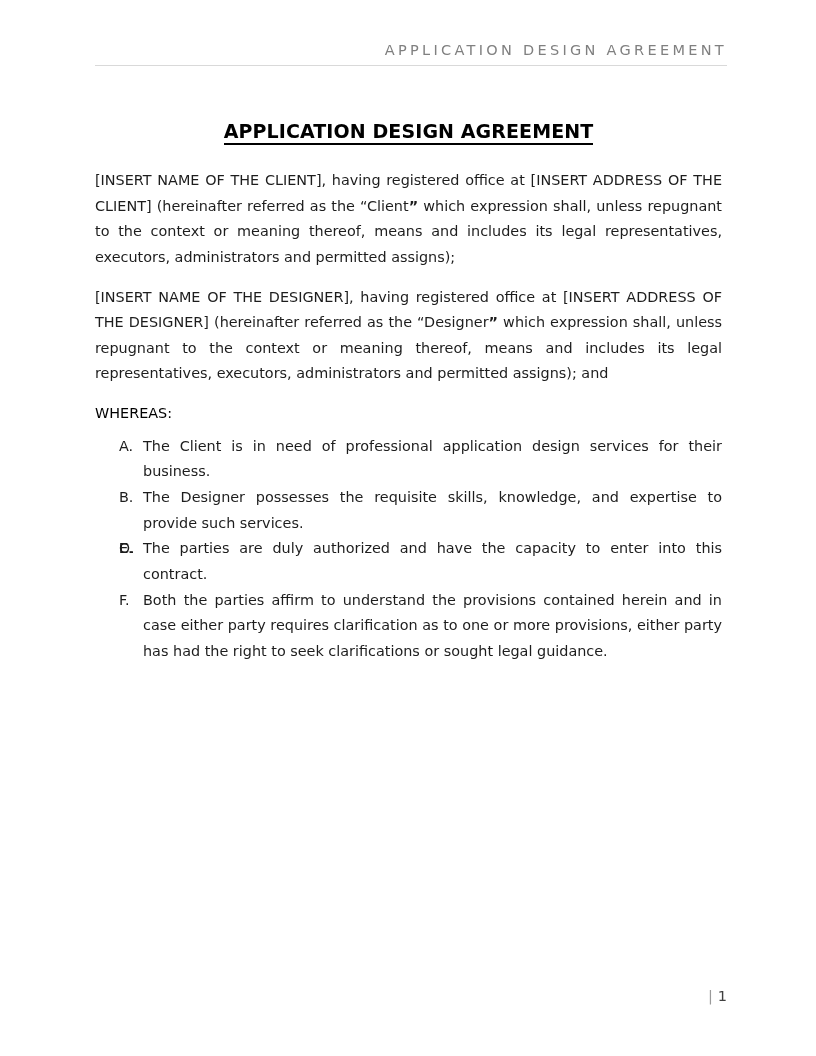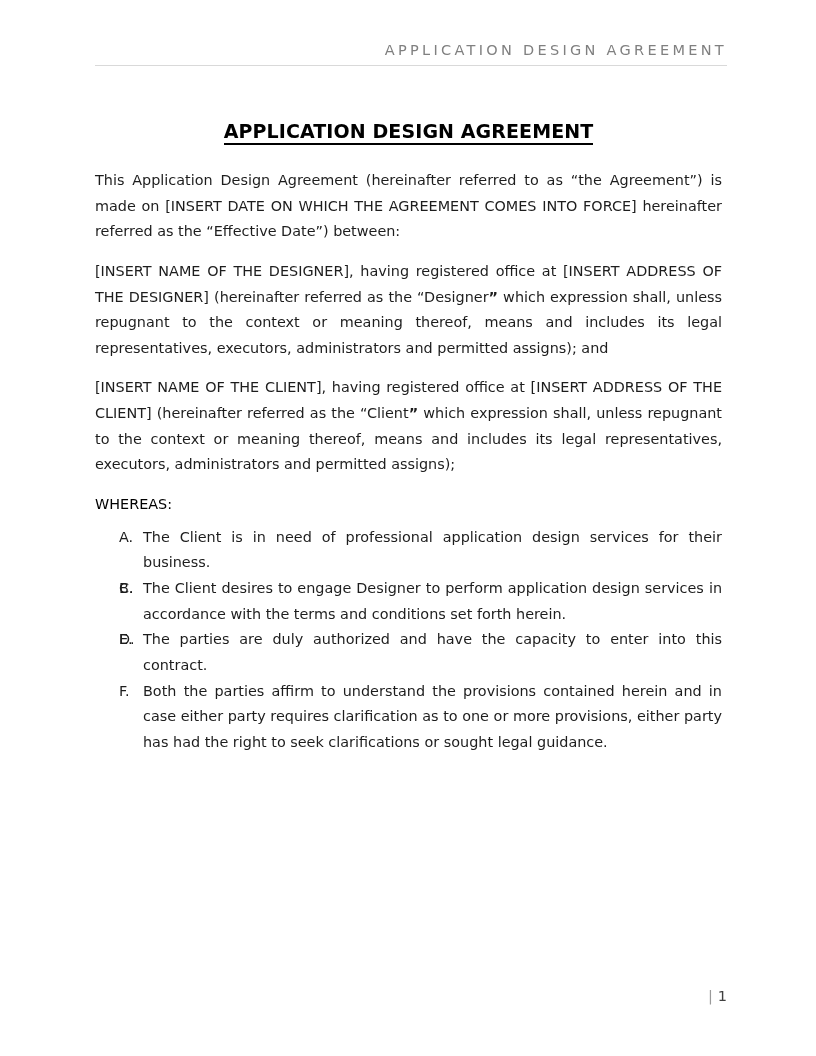--- a/index.html
+++ b/index.html
@@ -132,42 +132,41 @@
   <div class="doc-header">
     <div class="doc-header-title">APPLICATION DESIGN AGREEMENT</div>
   </div>
 
   <div class="doc-body">
 
     <h1 class="doc-title">
       <span>APPLICATION DESIGN AGREEMENT</span>
     </h1>
 
-    <p class="para">This Application Design Agreement (hereinafter referred to as “the Agreement”) is made on [INSERT DATE ON WHICH THE AGREEMENT COMES INTO FORCE] hereinafter referred as the “Effective Date”) between:</p>
+
+    <p class="para">
+      <span>[INSERT NAME OF THE CLIENT], having registered office at [INSERT ADDRESS OF THE CLIENT] (hereinafter referred as the “Client</span><span class="b">”</span><span> which expression shall, unless repugnant to the context or meaning thereof, means and includes its legal representatives, executors, administrators and permitted assigns);</span>
+    </p>
 
     <p class="para">
       <span>[INSERT NAME OF THE DESIGNER], having registered office at [INSERT ADDRESS OF THE DESIGNER] (hereinafter referred as the “Designer</span><span class="b">”</span><span> which expression shall, unless repugnant to the context or meaning thereof, means and includes its legal representatives, executors, administrators and permitted assigns); and</span>
-    </p>
-
-    <p class="para">
-      <span>[INSERT NAME OF THE CLIENT], having registered office at [INSERT ADDRESS OF THE CLIENT] (hereinafter referred as the “Client</span><span class="b">”</span><span> which expression shall, unless repugnant to the context or meaning thereof, means and includes its legal representatives, executors, administrators and permitted assigns);</span>
     </p>
 
 
     <p class="whereas">WHEREAS:</p>
 
     <ol class="alpha-list">
       <li>
         <span class="marker">A.</span><span>The Client is in need of professional application design services for their business.</span>
       </li>
       <li>
-        <span class="marker">B.</span>
+        <span class="marker">B.</span><span>The Designer possesses the requisite skills, knowledge, and expertise to provide such services.</span>
       </li>
       <li>
-        <span class="marker">C.</span><span>The Client desires to engage Designer to perform application design services in accordance with the terms and conditions set forth herein.</span>
+        <span class="marker">C.</span>
       </li>
       <li>
         <span class="marker">D.</span>
       </li>
       <li>
         <span class="marker">E.</span><span>The parties are duly authorized and have the capacity to enter into this contract.</span>
       </li>
       <li>
         <span class="marker">F.</span><span>Both the parties affirm to understand the provisions contained herein and in case either party requires clarification as to one or more provisions, either party has had the right to seek clarifications or sought legal guidance.</span>
       </li>

